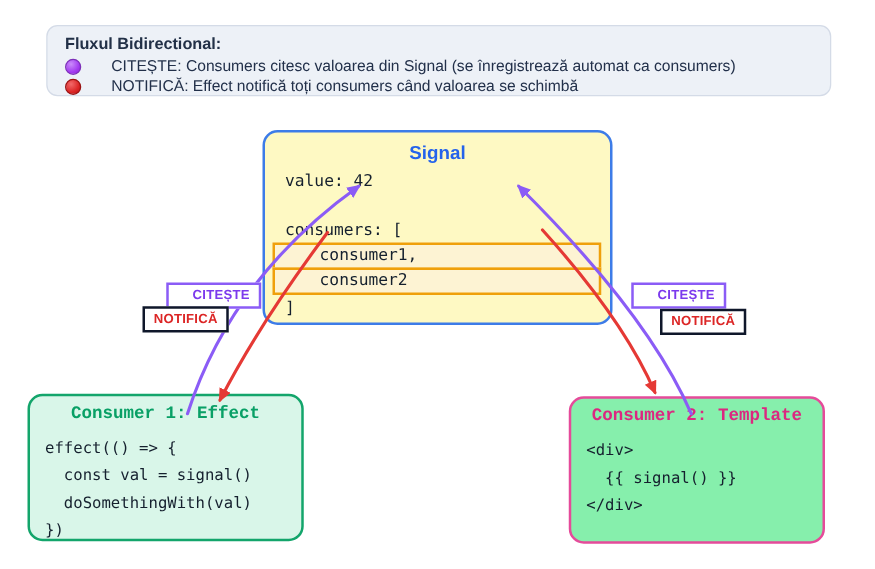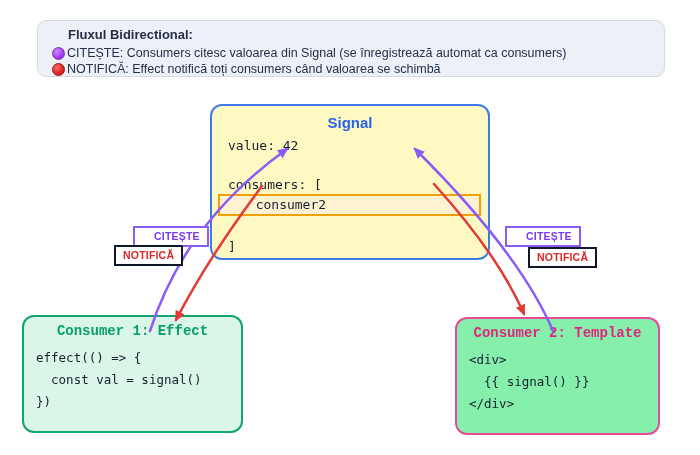--- a/index.html
+++ b/index.html
@@ -9,22 +9,22 @@
     font-family:"Liberation Sans", sans-serif; overflow:hidden;
   }
   .code { font-family:"DejaVu Sans Mono", monospace; color:#15202e; white-space:pre; }
 
   
   .legend {
     position:absolute; left:37px; top:20px; width:628px; height:57px;
     background:#edf1f7; border:1px solid #d4dbe7; border-radius:9px;
     padding:6px 14px; z-index:1;
   }
-  .legend-title { font-size:13px; font-weight:bold; color:#223047; margin-bottom:3px;margin-left:16px; }
-  .legend-item { display:flex; align-items:center; gap:2px; font-size:12.5px; color:#22304a; line-height:16px; }
+  .legend-title { font-size:13px; font-weight:bold; color:#223047; margin-bottom:3px; }
+  .legend-item { display:flex; align-items:center; gap:24px; font-size:12.5px; color:#22304a; line-height:16px; }
   .dot { width:13px; height:13px; border-radius:50%; flex:0 0 auto; }
   .dot-purple { background:radial-gradient(circle at 35% 30%, #ca8cfb, #a33df0 60%, #8b1fd8); border:1px solid #7c2fb8; }
   .dot-red    { background:radial-gradient(circle at 35% 30%, #f26a6a, #dc2626 60%, #b31212); border:1px solid #991111; }
 
   
   .node { position:absolute; border-radius:12px; z-index:1; }
   .signal-box { left:210px; top:104px; width:280px; height:156px; background:#fef9c3; border:2.5px solid #3d7ce8; }
   .signal-title { text-align:center; margin-top:8px; font-size:15px; font-weight:bold; color:#2563eb; }
   .sig-line { position:absolute; font-size:13px; }
   .sig-value { left:16px; top:32px; }
@@ -77,30 +77,32 @@
       <span class="dot dot-red"></span>
       <span>NOTIFICĂ: Effect notifică toți consumers când valoarea se schimbă</span>
     </div>
   </div>
 
   <div class="node signal-box">
     <div class="signal-title">Signal</div>
     <div class="code sig-line sig-value">value: 42</div>
     <div class="code sig-line sig-consumers">consumers: [</div>
     <div class="sig-highlight">
+      <div class="code hl-row">  consumer1,</div>
       <div class="code hl-row">  consumer2</div>
     </div>
     <div class="code sig-line sig-close">]</div>
   </div>
 
   <div class="node consumer-box consumer1">
     <div class="c-title">Consumer 1: Effect</div>
     <div class="c-code">
       <div class="code code-line">effect(() =&gt; {</div>
       <div class="code code-line">  const val = signal()</div>
+      <div class="code code-line">  doSomethingWith(val)</div>
       <div class="code code-line">})</div>
     </div>
   </div>
 
   <div class="node consumer-box consumer2">
     <div class="c-title">Consumer 2: Template</div>
     <div class="c-code">
       <div class="code code-line">&lt;div&gt;</div>
       <div class="code code-line">  {{ signal() }}</div>
       <div class="code code-line">&lt;/div&gt;</div>

